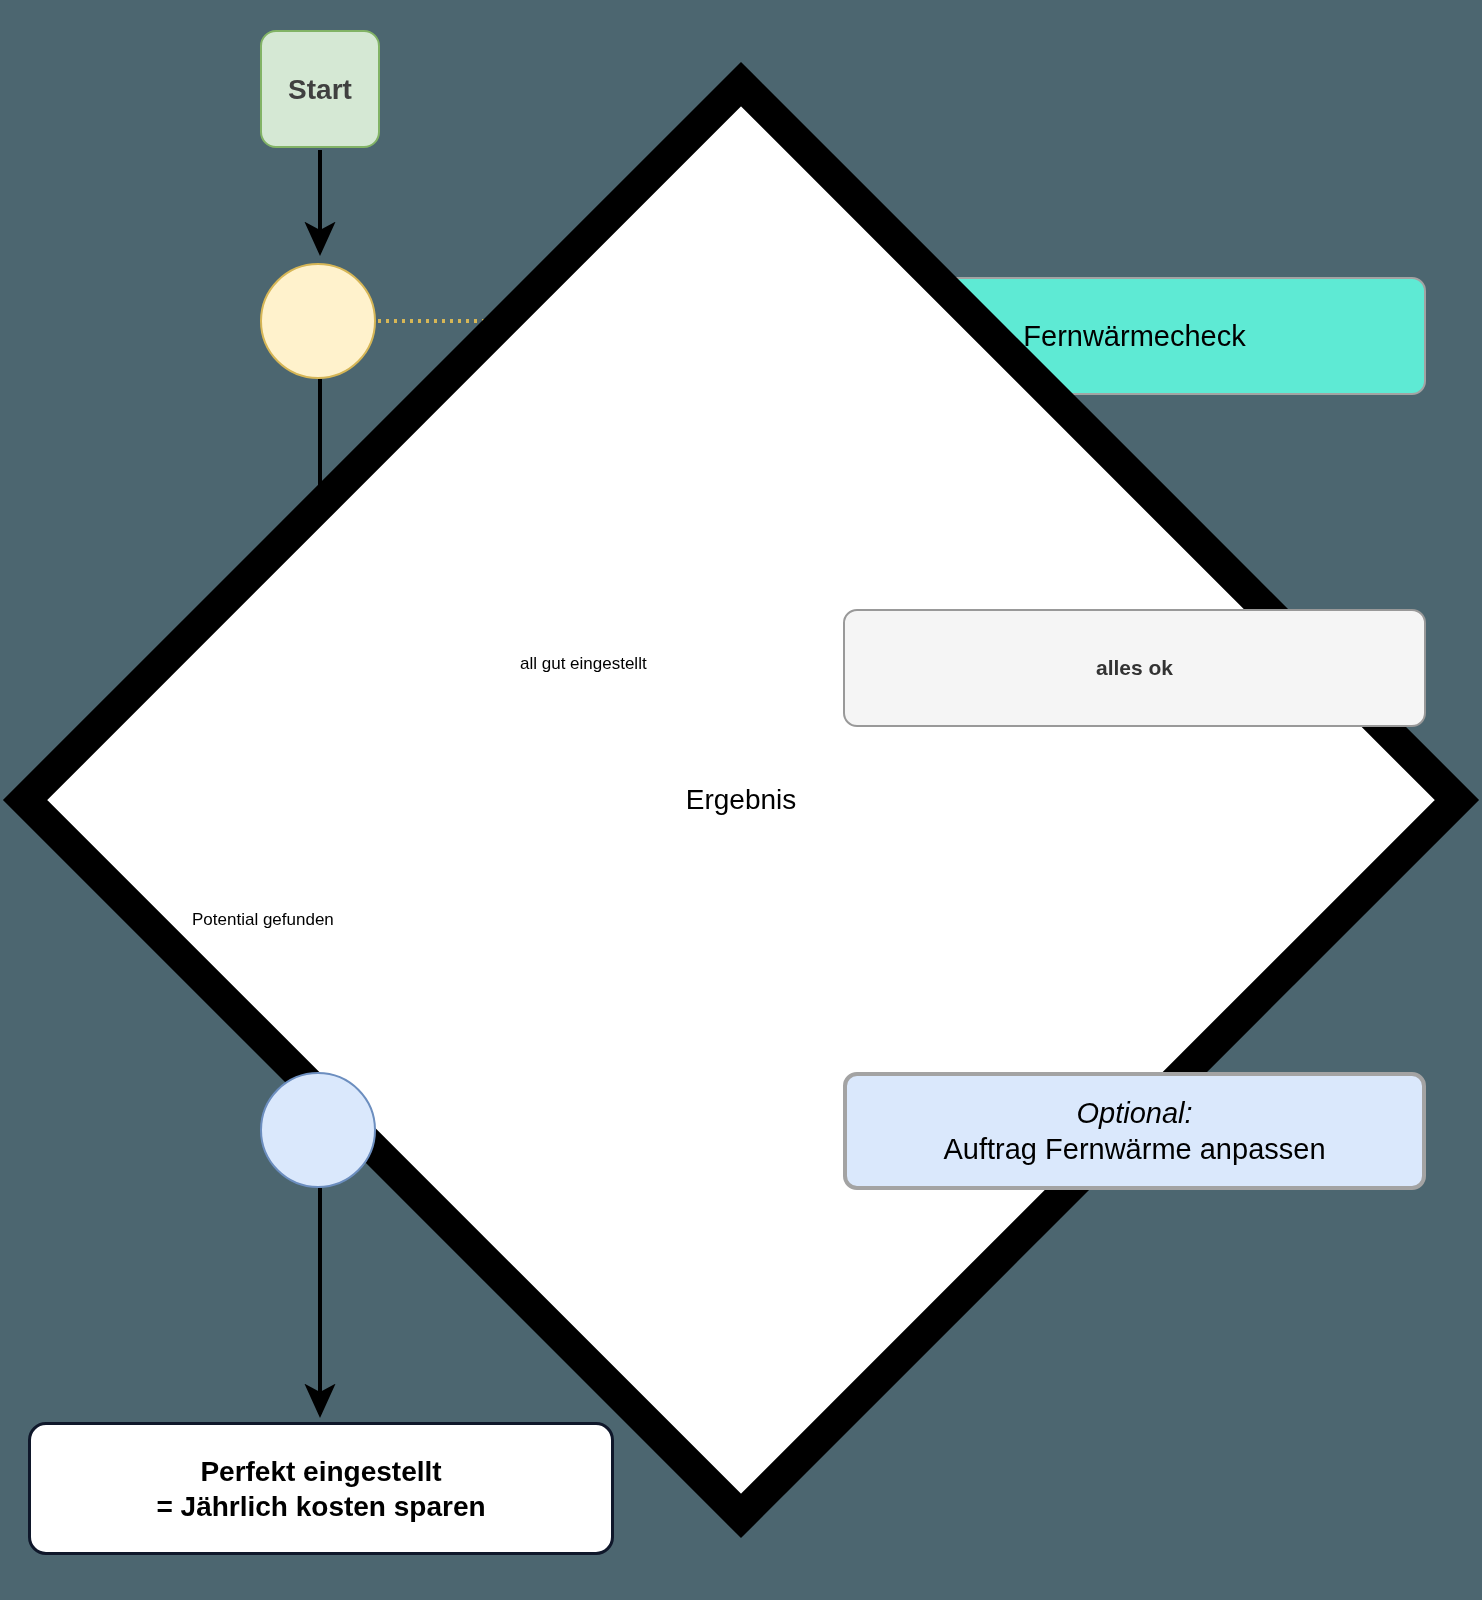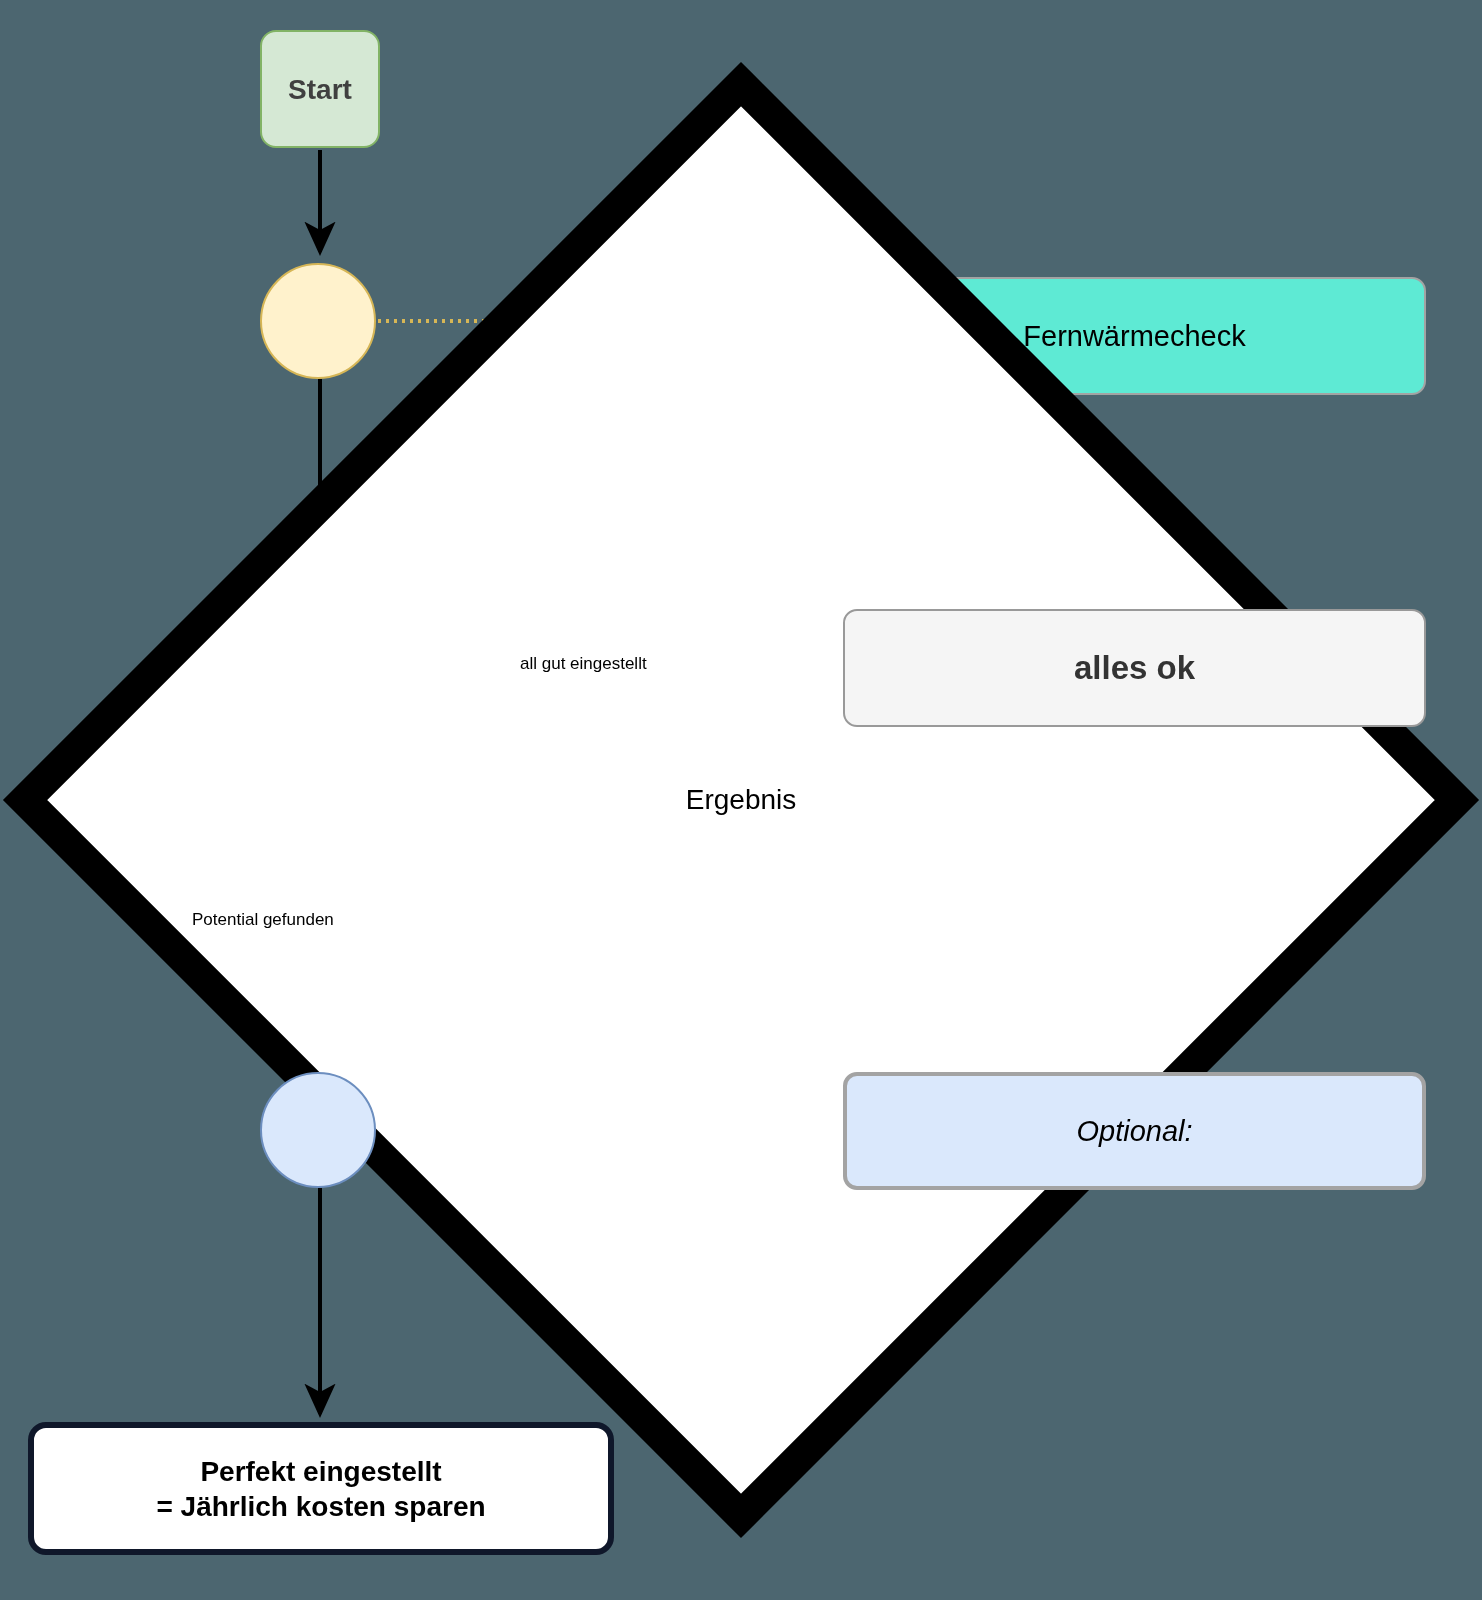--- a/index.html
+++ b/index.html
@@ -102,21 +102,21 @@
 
   
   #node-alles-ok {
     left: 843px;
     top: 609px;
     width: 583px;
     height: 118px;
     background: #f5f5f5;
     border: 2px solid #999999;
     border-radius: 14px;
-    font-size: 33px;
+    font-size: 21px;
     font-weight: bold;
     color: #333333;
   }
 
   
   #node-optional-circle {
     left: 260px;
     top: 1072px;
     width: 116px;
     height: 116px;
@@ -142,21 +142,21 @@
     font-style: italic;
   }
 
   
   #node-final {
     left: 28px;
     top: 1422px;
     width: 586px;
     height: 133px;
     background: #ffffff;
-    border: 6px solid #0f172a;
+    border: 3px solid #0f172a;
     border-radius: 18px;
     font-size: 28px;
     font-weight: bold;
     color: #000;
     flex-direction: column;
   }
   #node-final .fline { display:block; }
 
   
   .edge-label {
@@ -240,20 +240,21 @@
   <div class="node" id="node-alles-ok">
     <span>alles ok</span>
   </div>
 
   <div class="node" id="node-optional-circle">
     <span></span>
   </div>
 
   <div class="node" id="node-optional-box">
     <span class="line-italic">Optional:</span>
+    <span>Auftrag Fernwärme anpassen</span>
   </div>
 
   <div class="node" id="node-final">
     <span class="fline">Perfekt eingestellt</span>
     <span class="fline">= Jährlich kosten sparen</span>
   </div>
 
   <div class="edge-label" id="label-all-gut">all gut eingestellt</div>
 
   <div class="edge-label" id="label-potential">Potential gefunden</div>

